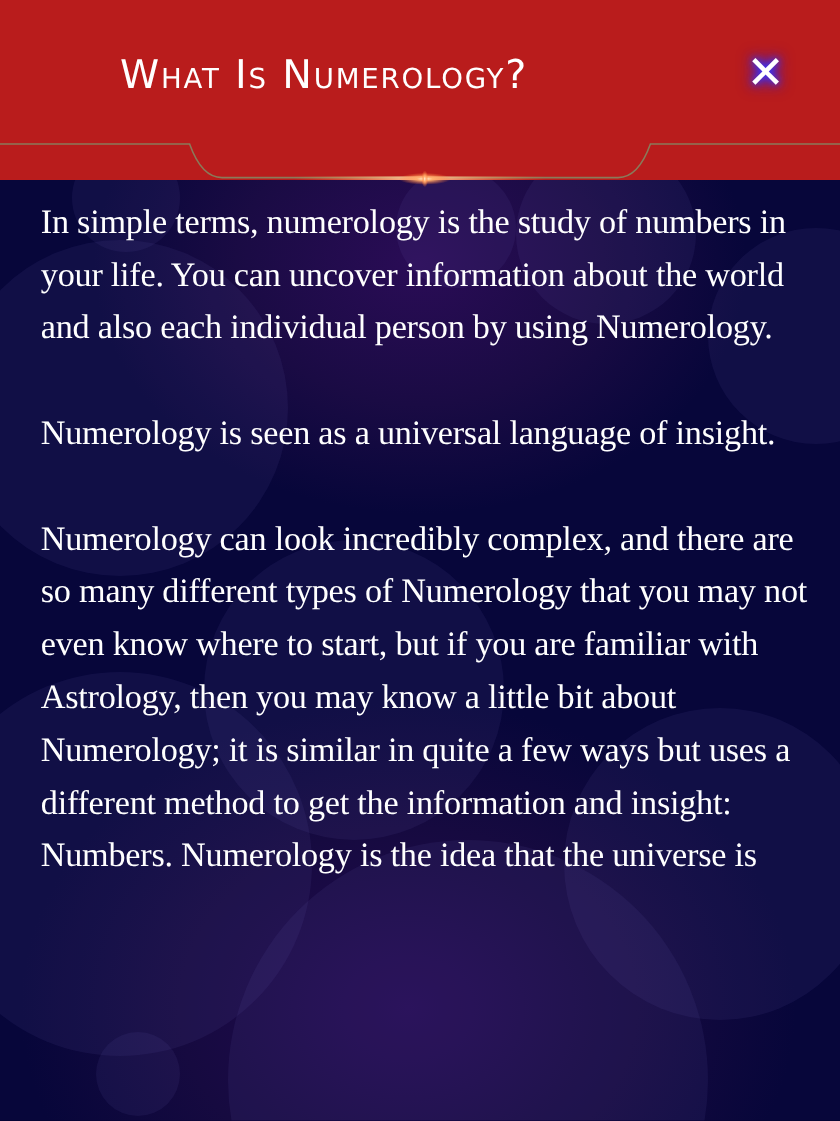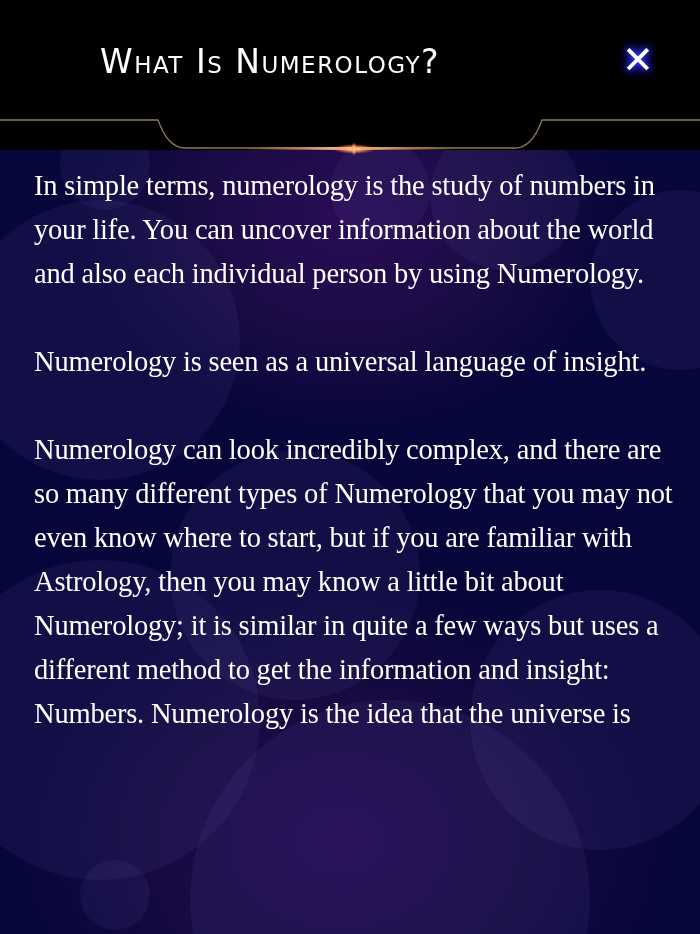--- a/index.html
+++ b/index.html
@@ -1,17 +1,17 @@
 <!DOCTYPE html>
 <html><head>
 <meta charset="utf-8">
 <style>
   html,body{margin:0;padding:0;}
   body{width:700px;height:934px;overflow:hidden;background:#03022a;font-family:"Liberation Sans",sans-serif;position:relative;}
-  .header{position:absolute;left:0;top:0;width:700px;height:150px;background:#000000;z-index:3;}
+  .header{position:absolute;left:0;top:0;width:700px;height:150px;background:#b91c1c;z-index:3;}
   .title{position:absolute;left:100px;top:42px;color:#fff;font-family:"DejaVu Sans",sans-serif;font-size:33px;letter-spacing:1.5px;font-variant:small-caps;font-weight:normal;white-space:nowrap;}
   .close{position:absolute;left:618px;top:40px;width:40px;height:40px;color:#fff;font-family:"DejaVu Sans",sans-serif;font-weight:bold;font-size:38px;line-height:40px;text-align:center;text-shadow:0 0 6px #3a3aff,0 0 10px #2a2aff,0 0 14px #2020ff;cursor:pointer;}
   .frame{position:absolute;left:0;top:115px;z-index:4;}
   .content{position:absolute;left:0;top:120px;width:700px;height:814px;overflow:hidden;z-index:1;
     background:radial-gradient(ellipse 340px 260px at 350px 100px,#2a0c56 0%,#1a0b44 45%,transparent 80%),
                radial-gradient(ellipse 380px 300px at 340px 720px,#240a52 0%,#160a40 50%,transparent 85%),#07063a;}
   .bubble{position:absolute;border-radius:50%;background:rgba(120,110,200,0.09);}
   .text{position:absolute;left:34px;top:44px;width:640px;color:#fff;font-family:Liberation Serif, serif;font-size:28.5px;line-height:44px;z-index:2;letter-spacing:-0.2px;}
   .text p{margin:0 0 44px 0;}
 </style>

